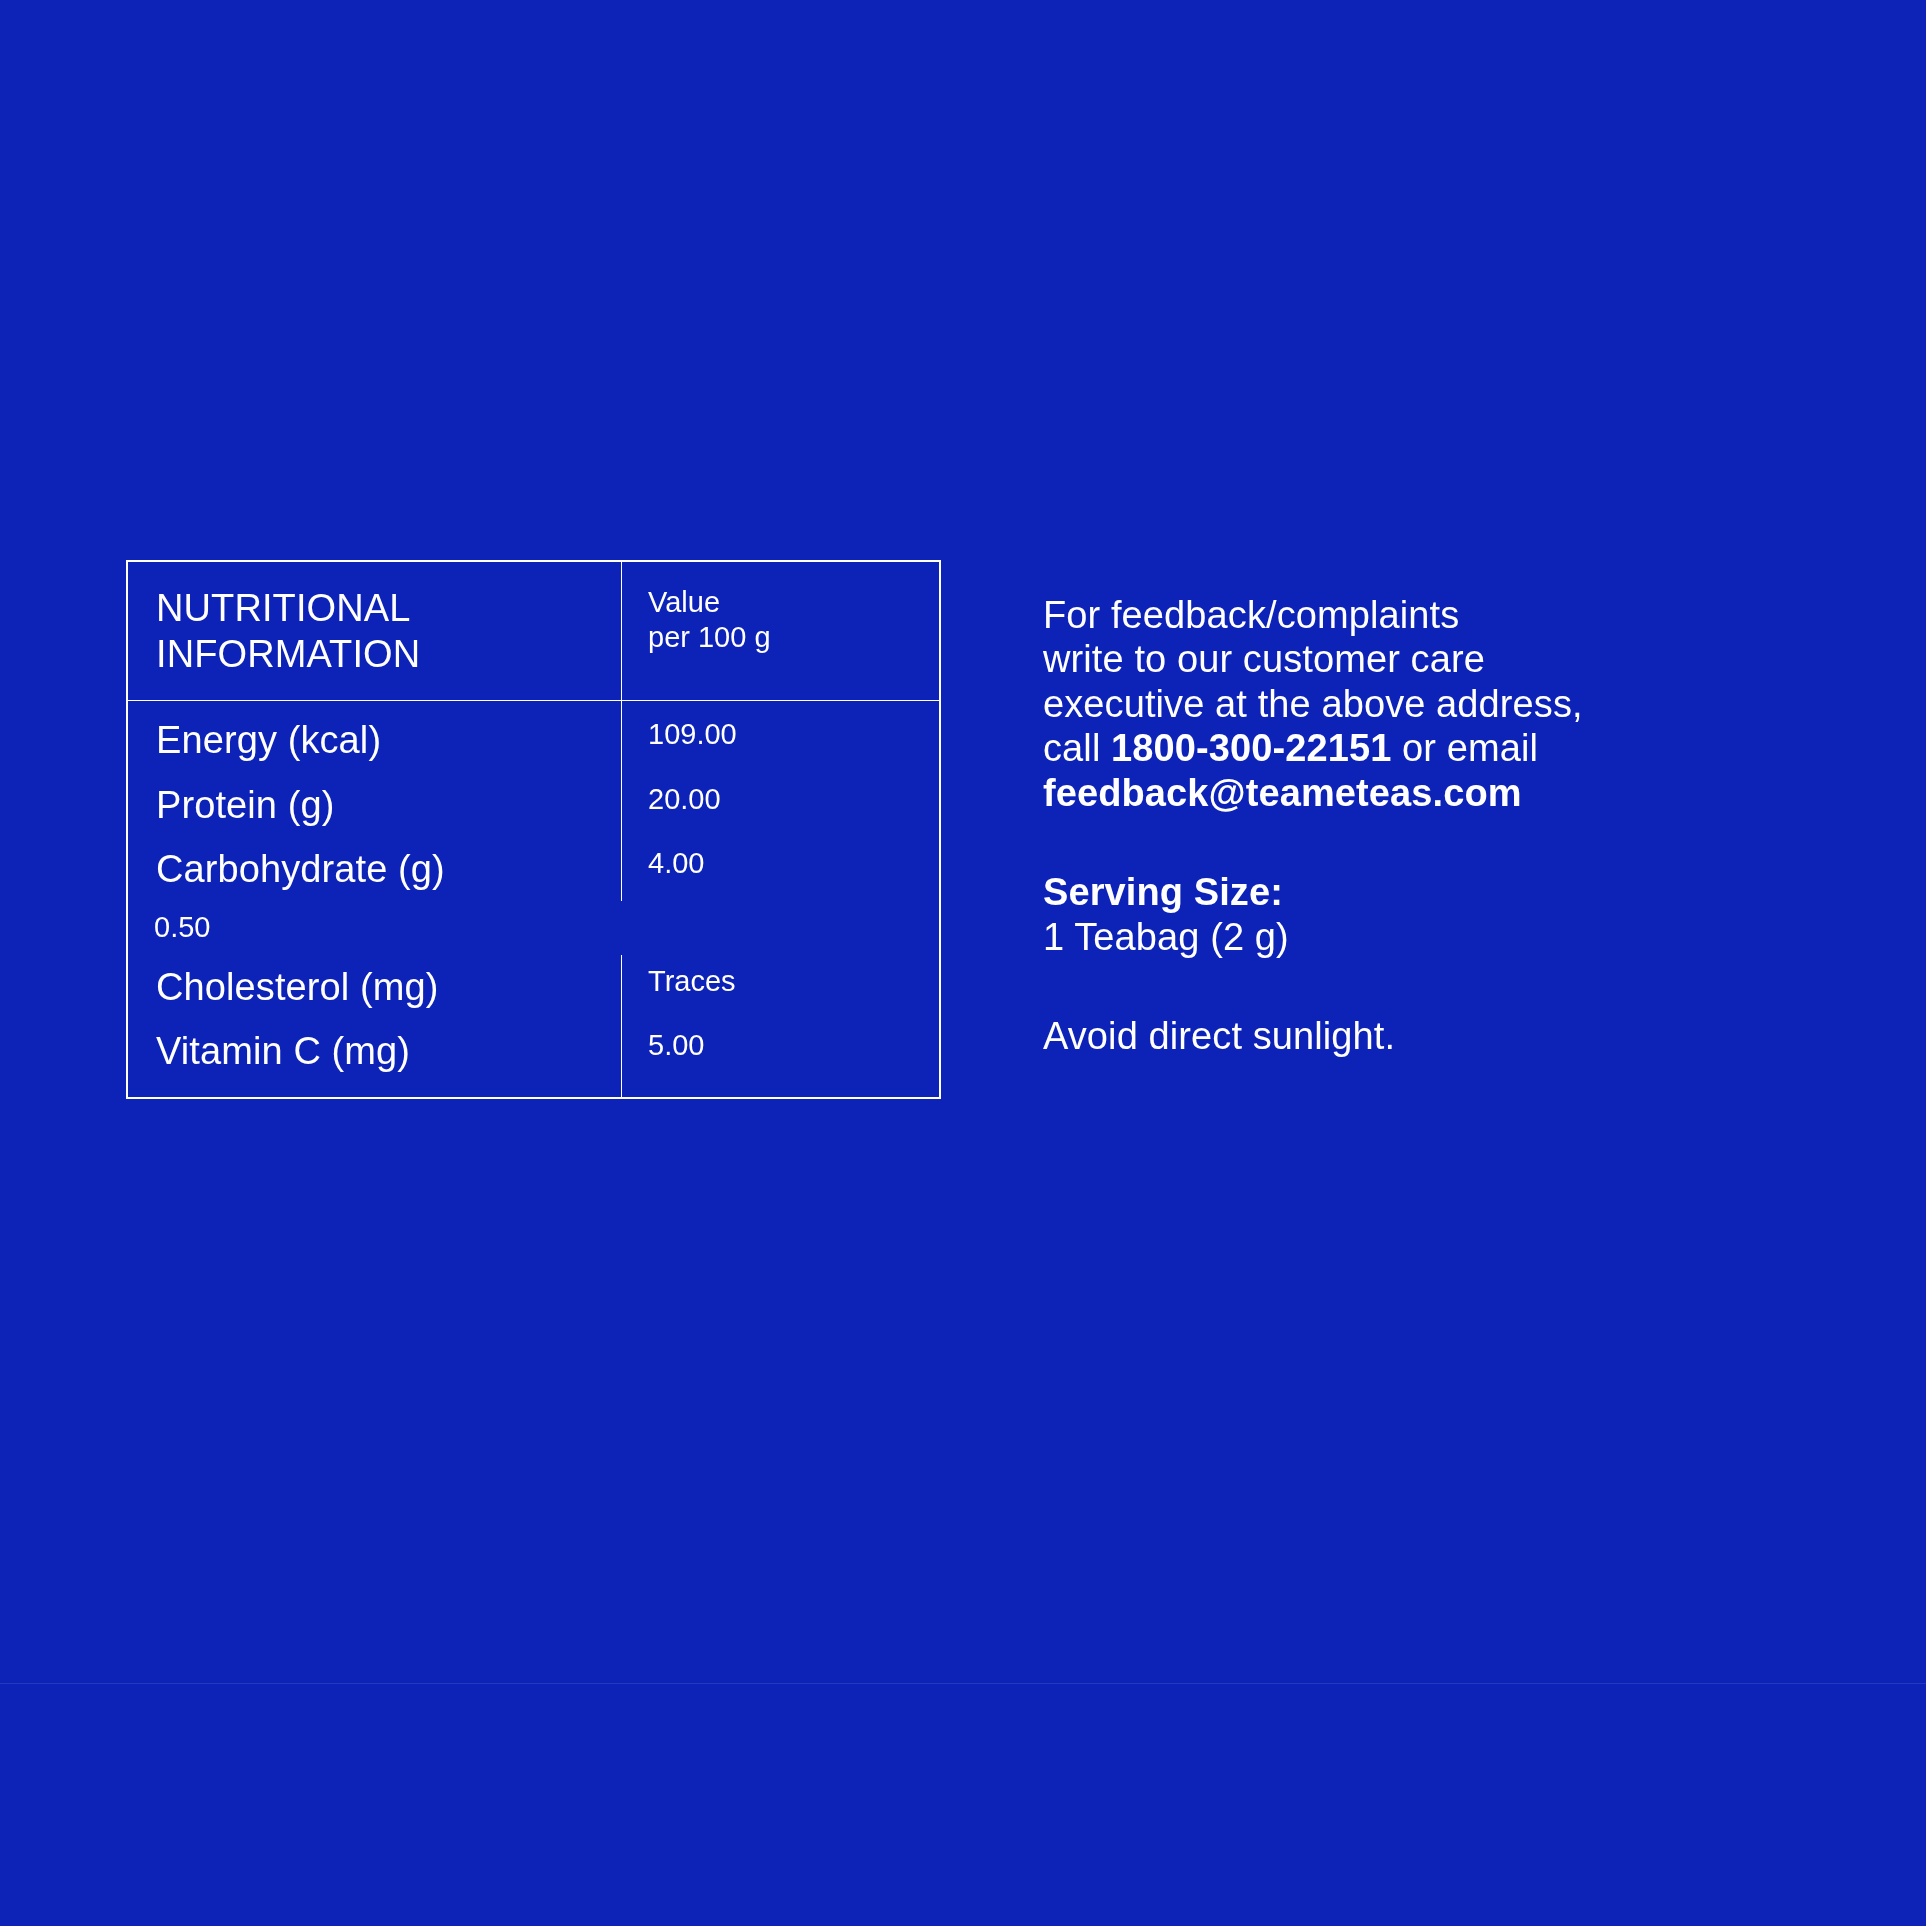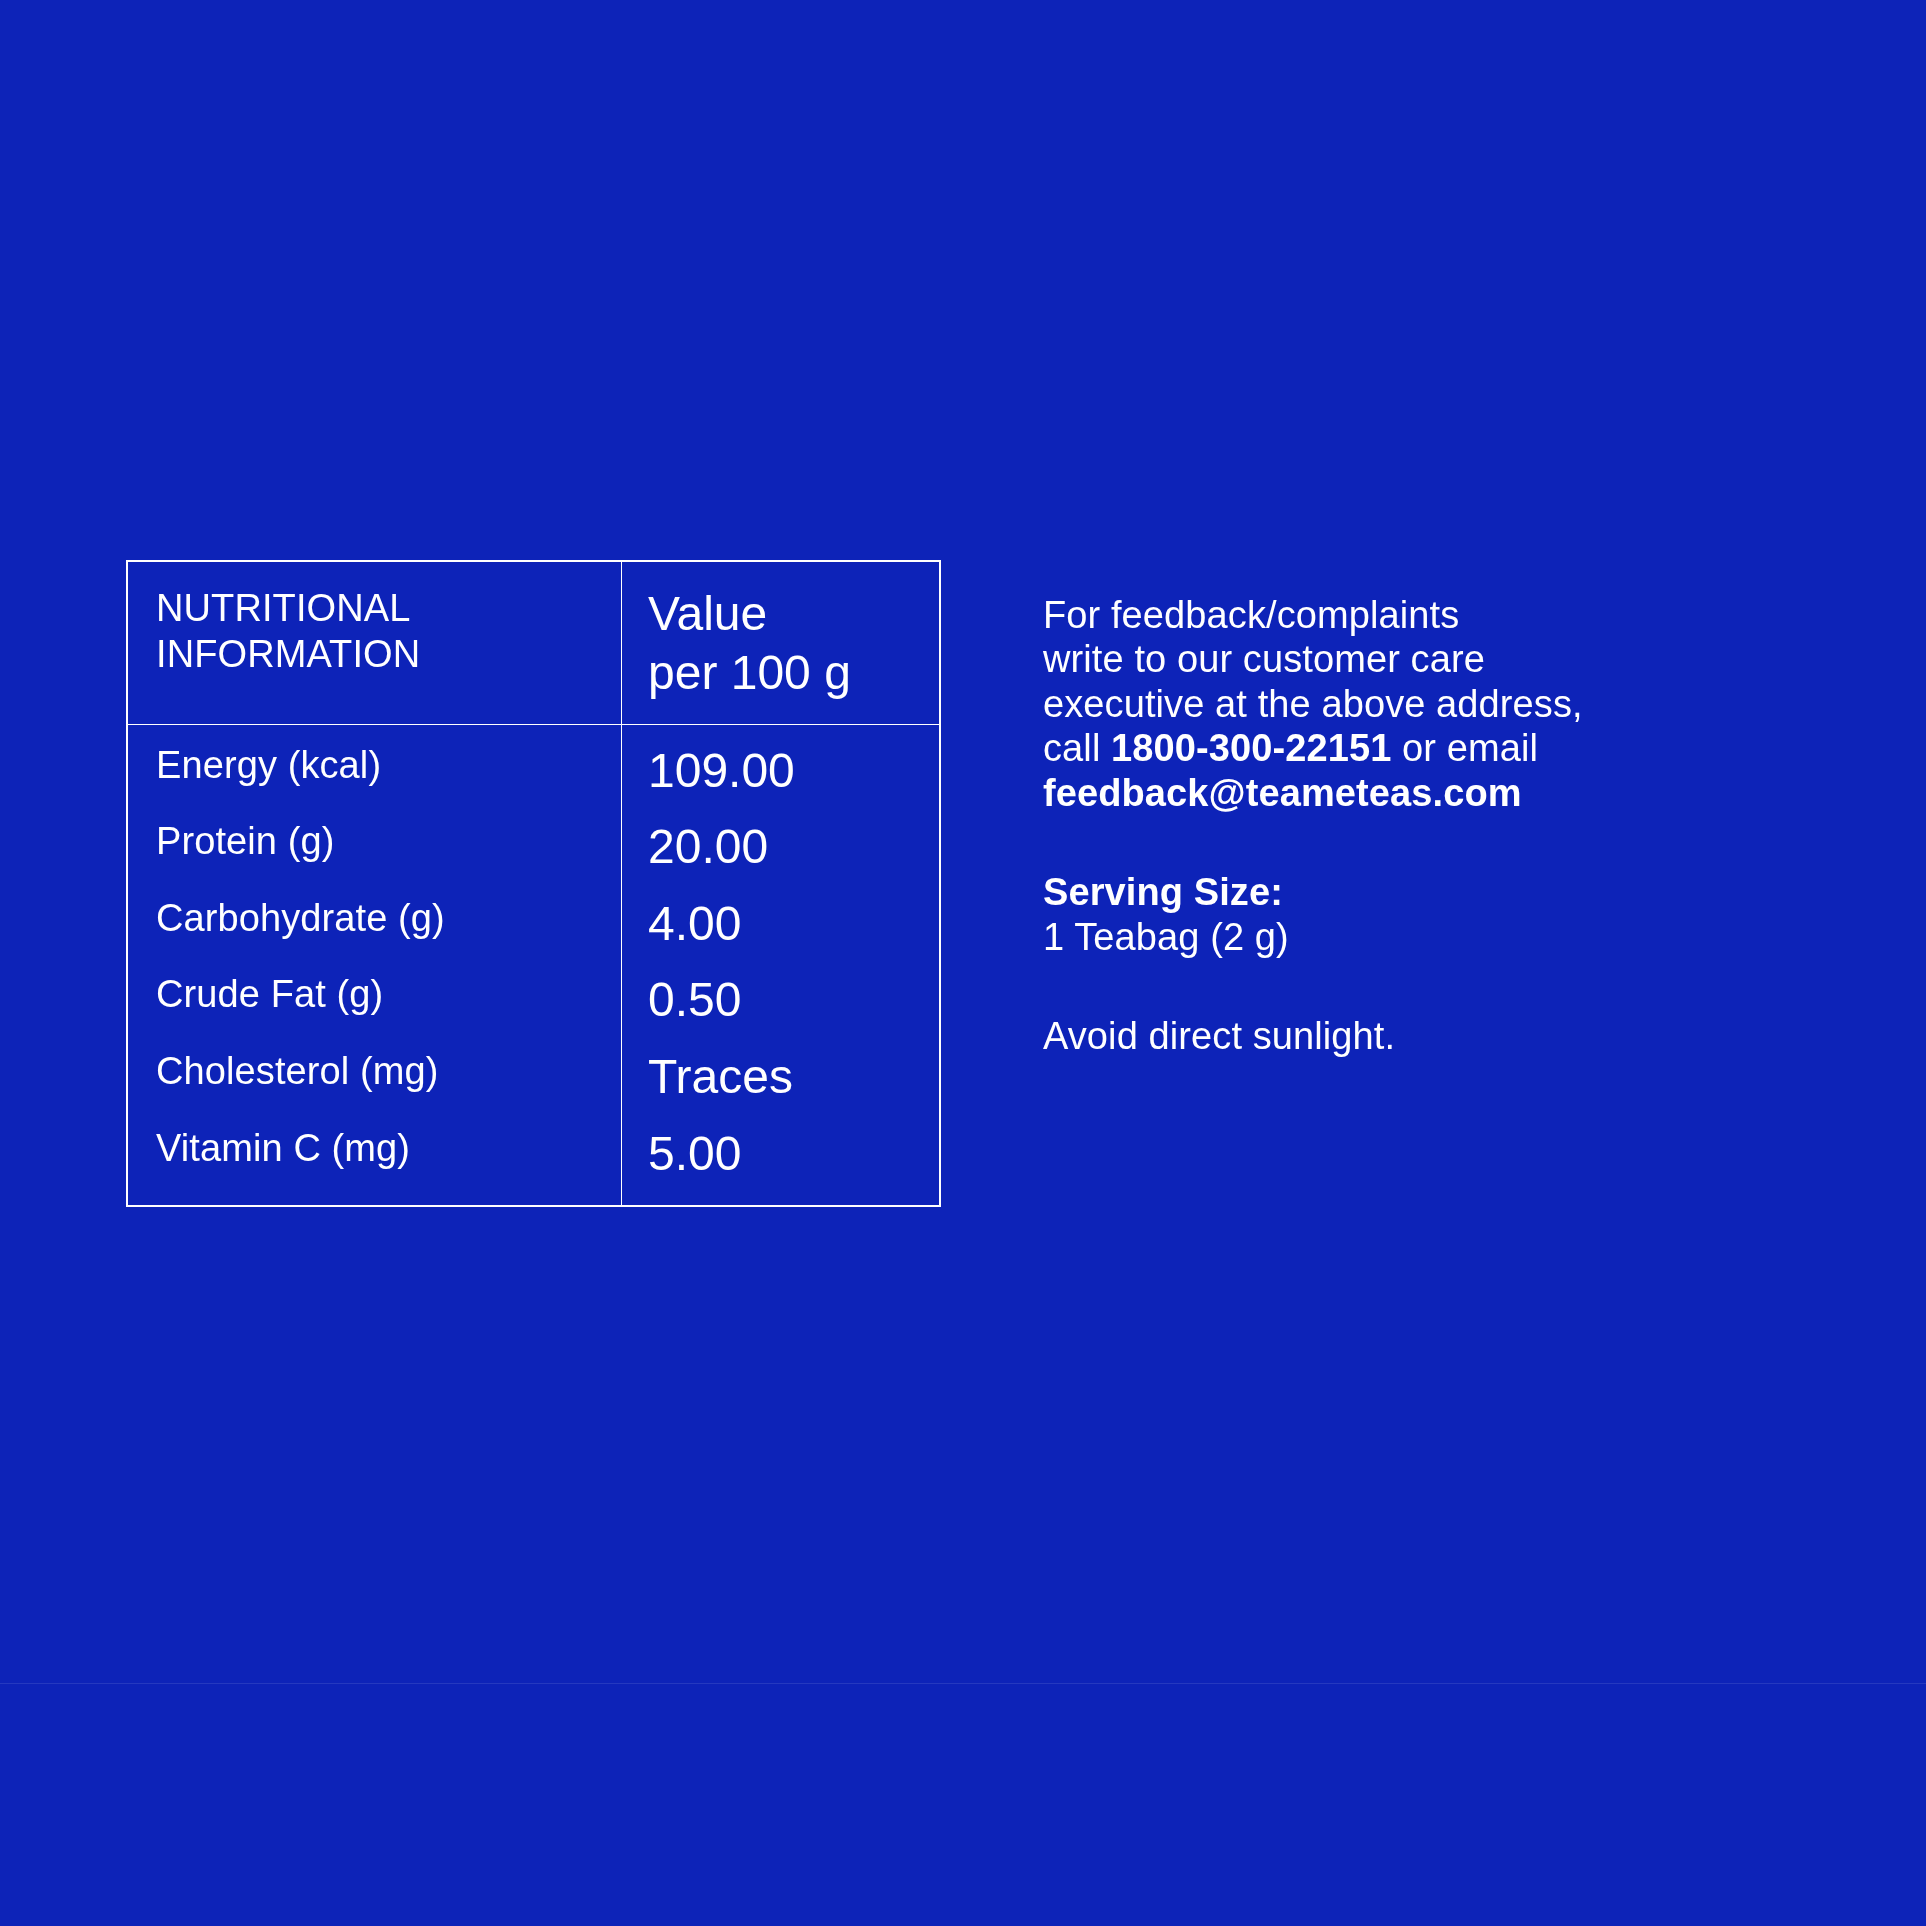--- a/index.html
+++ b/index.html
@@ -61,21 +61,21 @@
     border-right: 1.9px solid #ffffff;
     font-size: 38px;
     line-height: 1.22;
     letter-spacing: 0.1px;
     white-space: pre-line;
   }
   .nt-cell-value {
     flex: 1;
     box-sizing: border-box;
     padding: 9px 0 9px 26px;
-    font-size: 48px;
+    font-size: 29px;
     line-height: 1.22;
     white-space: pre-line;
   }
   .nt-head .nt-cell-label,
   .nt-head .nt-cell-value {
     padding-top: 23px;
     padding-bottom: 22px;
   }
   .nt-body .nt-row:first-child .nt-cell-label,
   .nt-body .nt-row:first-child .nt-cell-value {
@@ -143,21 +143,20 @@
           <div class="nt-cell-label">Protein (g)</div>
           <div class="nt-cell-value">20.00</div>
         </div>
 
         <div class="nt-row">
           <div class="nt-cell-label">Carbohydrate (g)</div>
           <div class="nt-cell-value">4.00</div>
         </div>
 
         <div class="nt-row">
-          <div class="nt-cell-label">Crude Fat (g)</div>
           <div class="nt-cell-value">0.50</div>
         </div>
 
         <div class="nt-row">
           <div class="nt-cell-label">Cholesterol (mg)</div>
           <div class="nt-cell-value">Traces</div>
         </div>
 
         <div class="nt-row">
           <div class="nt-cell-label">Vitamin C (mg)</div>

